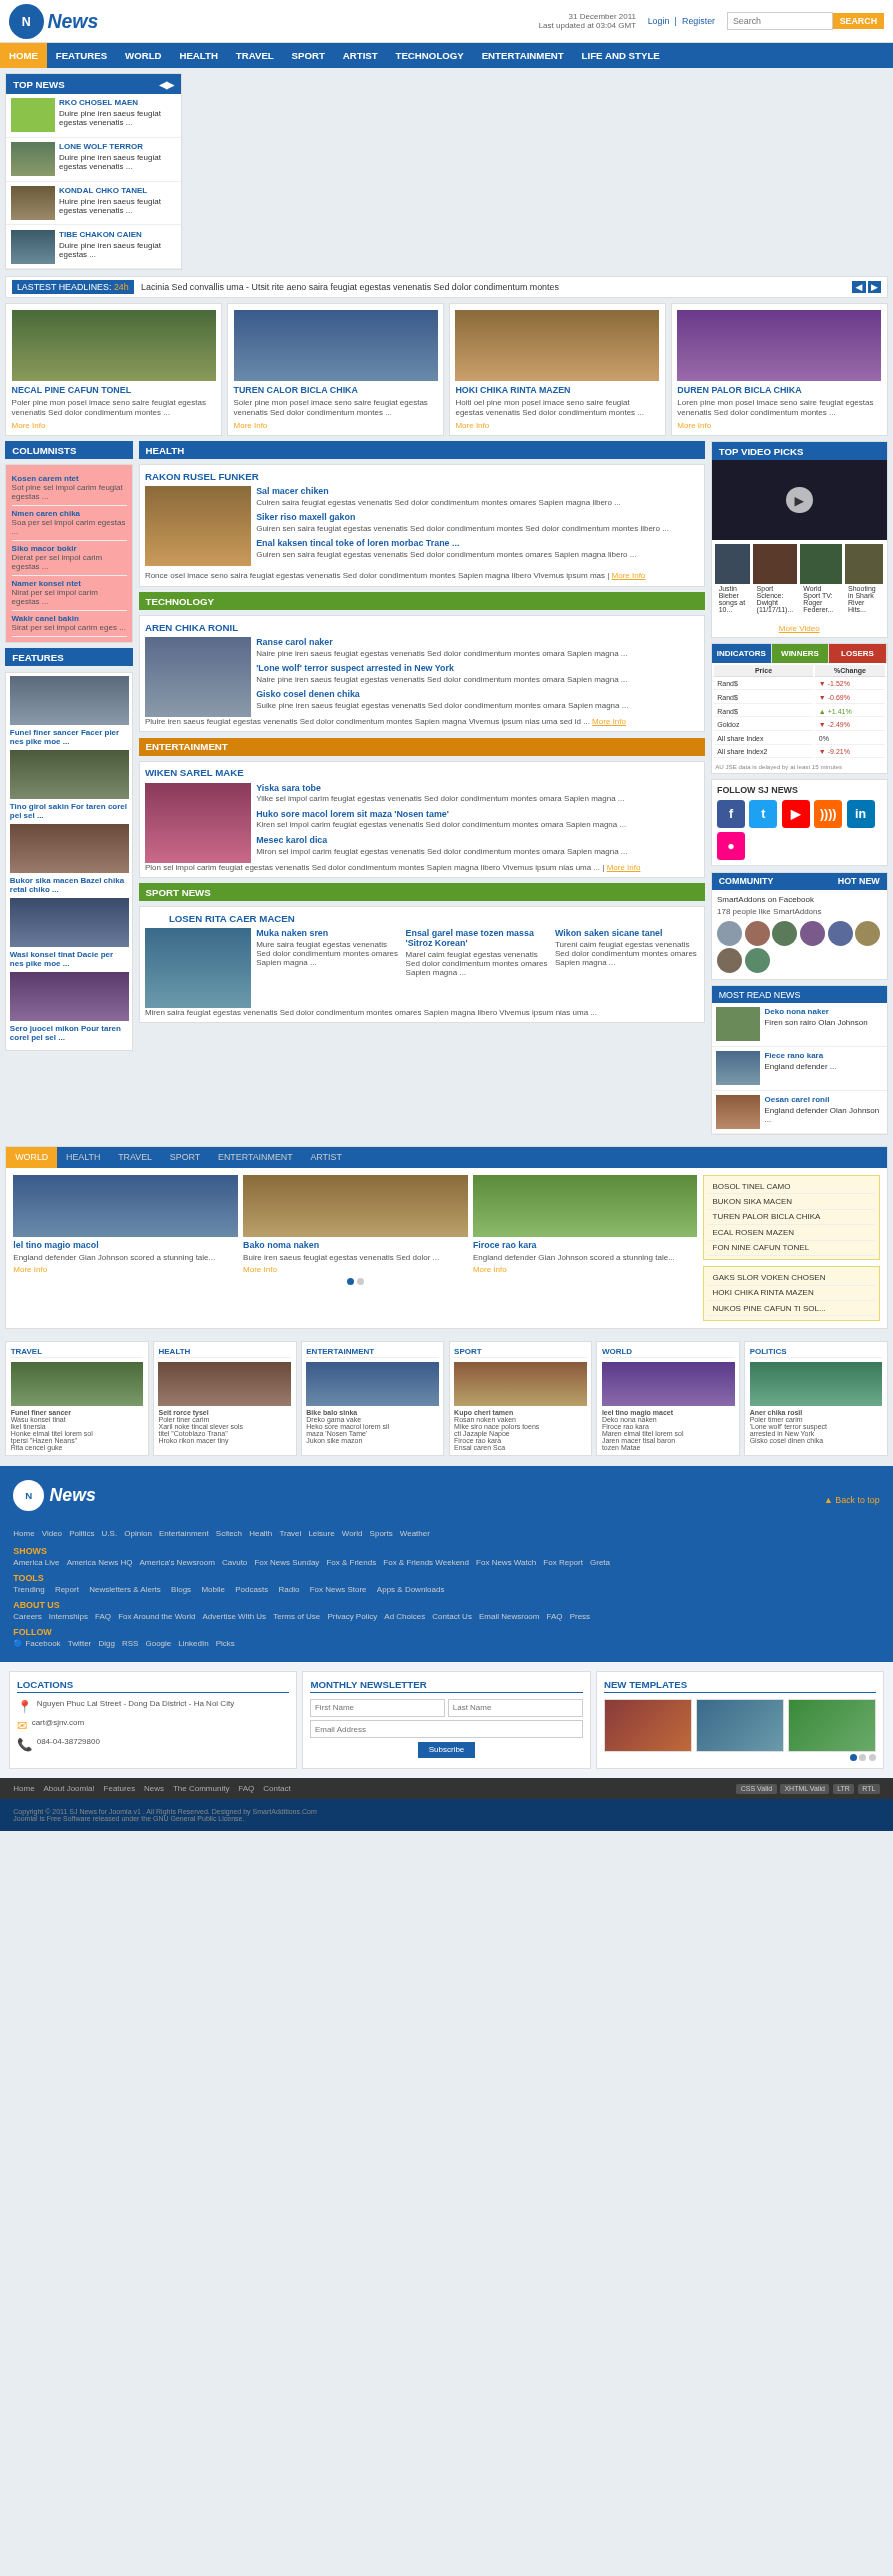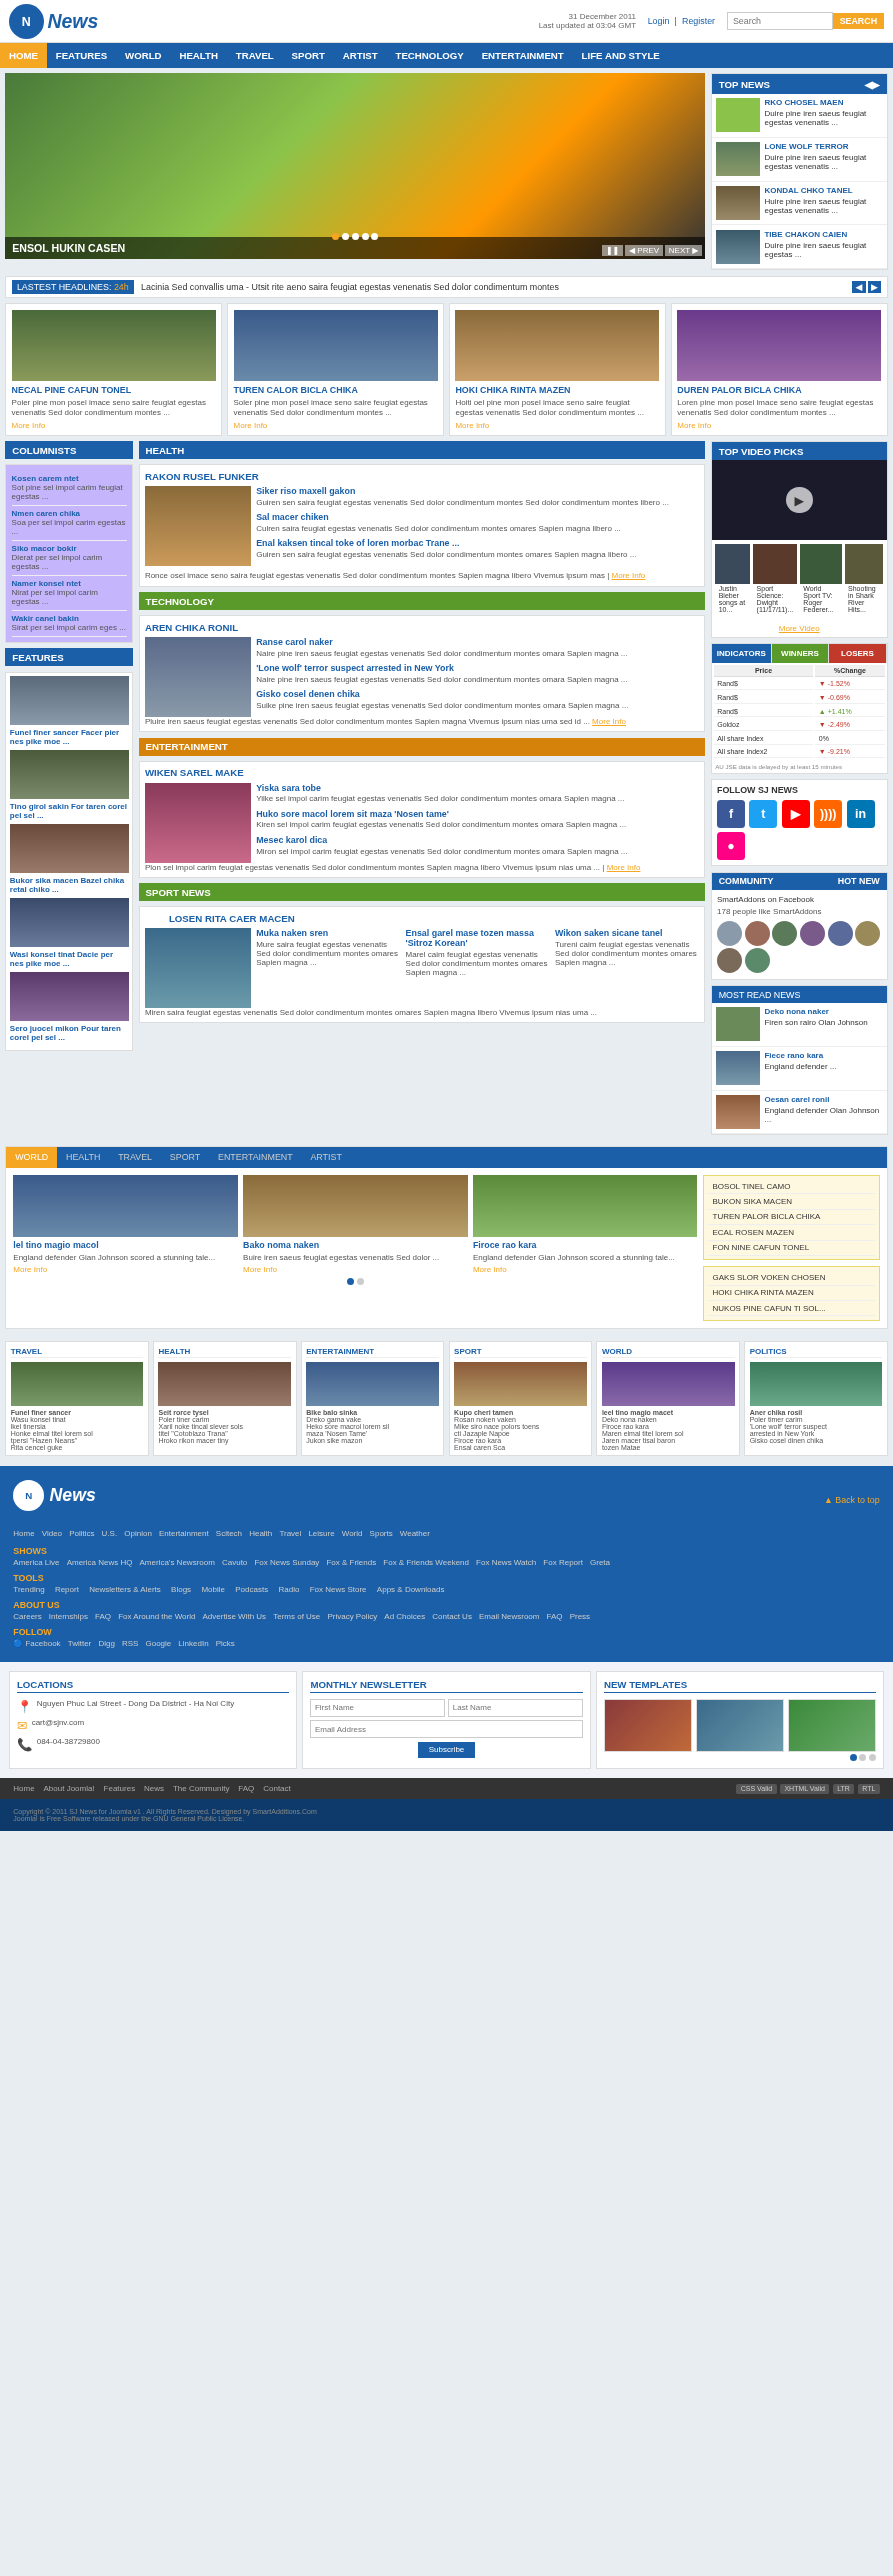--- a/index.html
+++ b/index.html
@@ -71,21 +71,21 @@
     .left-col { width: 128px; flex-shrink: 0; }
     .center-col { flex: 1; }
     .right-col { width: 177px; flex-shrink: 0; }
 
     
     .section-header { background: #1a5fa8; color: #fff; padding: 3.5px 7px; font-size: 9.7px; font-weight: bold; margin-bottom: 5.3px; }
     .section-header.green { background: #5a9a2a; }
     .section-header.orange { background: #d4820a; }
 
     
-    .columnists-box { background: #c4b5fd; border: 0.9px solid #ddd; padding: 5.3px; margin-bottom: 5.3px; }
+    .columnists-box { background: #fca5a5; border: 0.9px solid #ddd; padding: 5.3px; margin-bottom: 5.3px; }
     .columnist-item { border-bottom: 0.9px solid #eee; padding: 3.5px 0; }
     .columnist-name { color: #1a5fa8; font-weight: bold; font-size: 8px; }
     .columnist-desc { font-size: 8px; color: #555; }
 
     
     .features-box { background: #fff; border: 0.9px solid #ddd; padding: 3.5px; margin-bottom: 5.3px; }
     .feature-item { margin-bottom: 4.4px; }
     .feature-img { width: 100%; height: 49px; background: linear-gradient(#5a6a7a, #8a9aaa); margin-bottom: 2.7px; }
     .feature-img.f2 { background: linear-gradient(#4a5a3a, #7a8a6a); }
     .feature-img.f3 { background: linear-gradient(#6a4a3a, #9a7a6a); }
@@ -297,36 +297,20 @@
   <a href="#">SPORT</a>
   <a href="#">ARTIST</a>
   <a href="#">TECHNOLOGY</a>
   <a href="#">ENTERTAINMENT</a>
   <a href="#">LIFE AND STYLE</a>
 </nav>
 
 <div class="content-outer">
 
   <div class="top-section">
-    <div class="featured-slider">
-      <div class="featured-img"></div>
-      <div class="featured-caption">ENSOL HUKIN CASEN</div>
-      <div class="slider-nav">
-        <span class="active"></span>
-        <span></span>
-        <span></span>
-        <span></span>
-        <span></span>
-      </div>
-      <div class="slider-controls">
-        <span>❚❚</span>
-        <span>◀ PREV</span>
-        <span>NEXT ▶</span>
-      </div>
-    </div>
 
     <div class="top-news-panel">
       <div class="top-news-header">
         <span>TOP NEWS</span>
         <span>◀▶</span>
       </div>
       <div class="top-news-item">
         <div class="top-news-thumb"></div>
         <div class="top-news-text">
           <div class="headline">RKO CHOSEL MAEN</div>
@@ -452,26 +436,26 @@
 
     <div class="center-col">
 
       <div class="section-header">HEALTH</div>
       <div class="health-box">
         <div style="font-weight:bold;color:#1a5fa8;font-size:9.7px;margin-bottom:4.4px;">RAKON RUSEL FUNKER</div>
         <div class="health-main">
           <div class="health-img"></div>
           <div class="health-articles">
             <div class="health-article">
+              <div class="health-article-title">Sal macer chiken</div>
+              <div class="health-article-body">Culren saira feugiat egestas venenatis Sed dolor condimentum montes omares Sapien magna libero ...</div>
+            </div>
+            <div class="health-article">
               <div class="health-article-title">Siker riso maxell gakon</div>
               <div class="health-article-body">Guiren sen saira feugiat egestas venenatis Sed dolor condimentum montes Sed dolor condimentum montes libero ...</div>
-            </div>
-            <div class="health-article">
-              <div class="health-article-title">Sal macer chiken</div>
-              <div class="health-article-body">Culren saira feugiat egestas venenatis Sed dolor condimentum montes omares Sapien magna libero ...</div>
             </div>
             <div class="health-article">
               <div class="health-article-title">Enal kaksen tincal toke of loren morbac Trane ...</div>
               <div class="health-article-body">Guiren sen saira feugiat egestas venenatis Sed dolor condimentum montes omares Sapien magna libero ...</div>
             </div>
           </div>
         </div>
         <div style="font-size:8px;color:#555;">Ronce osel imace seno saira feugiat egestas venenatis Sed dolor condimentum montes Sapien magna libero Vivemus ipsum mas | <a href="#" style="color:#f5a623;">More Info</a></div>
       </div>
 

